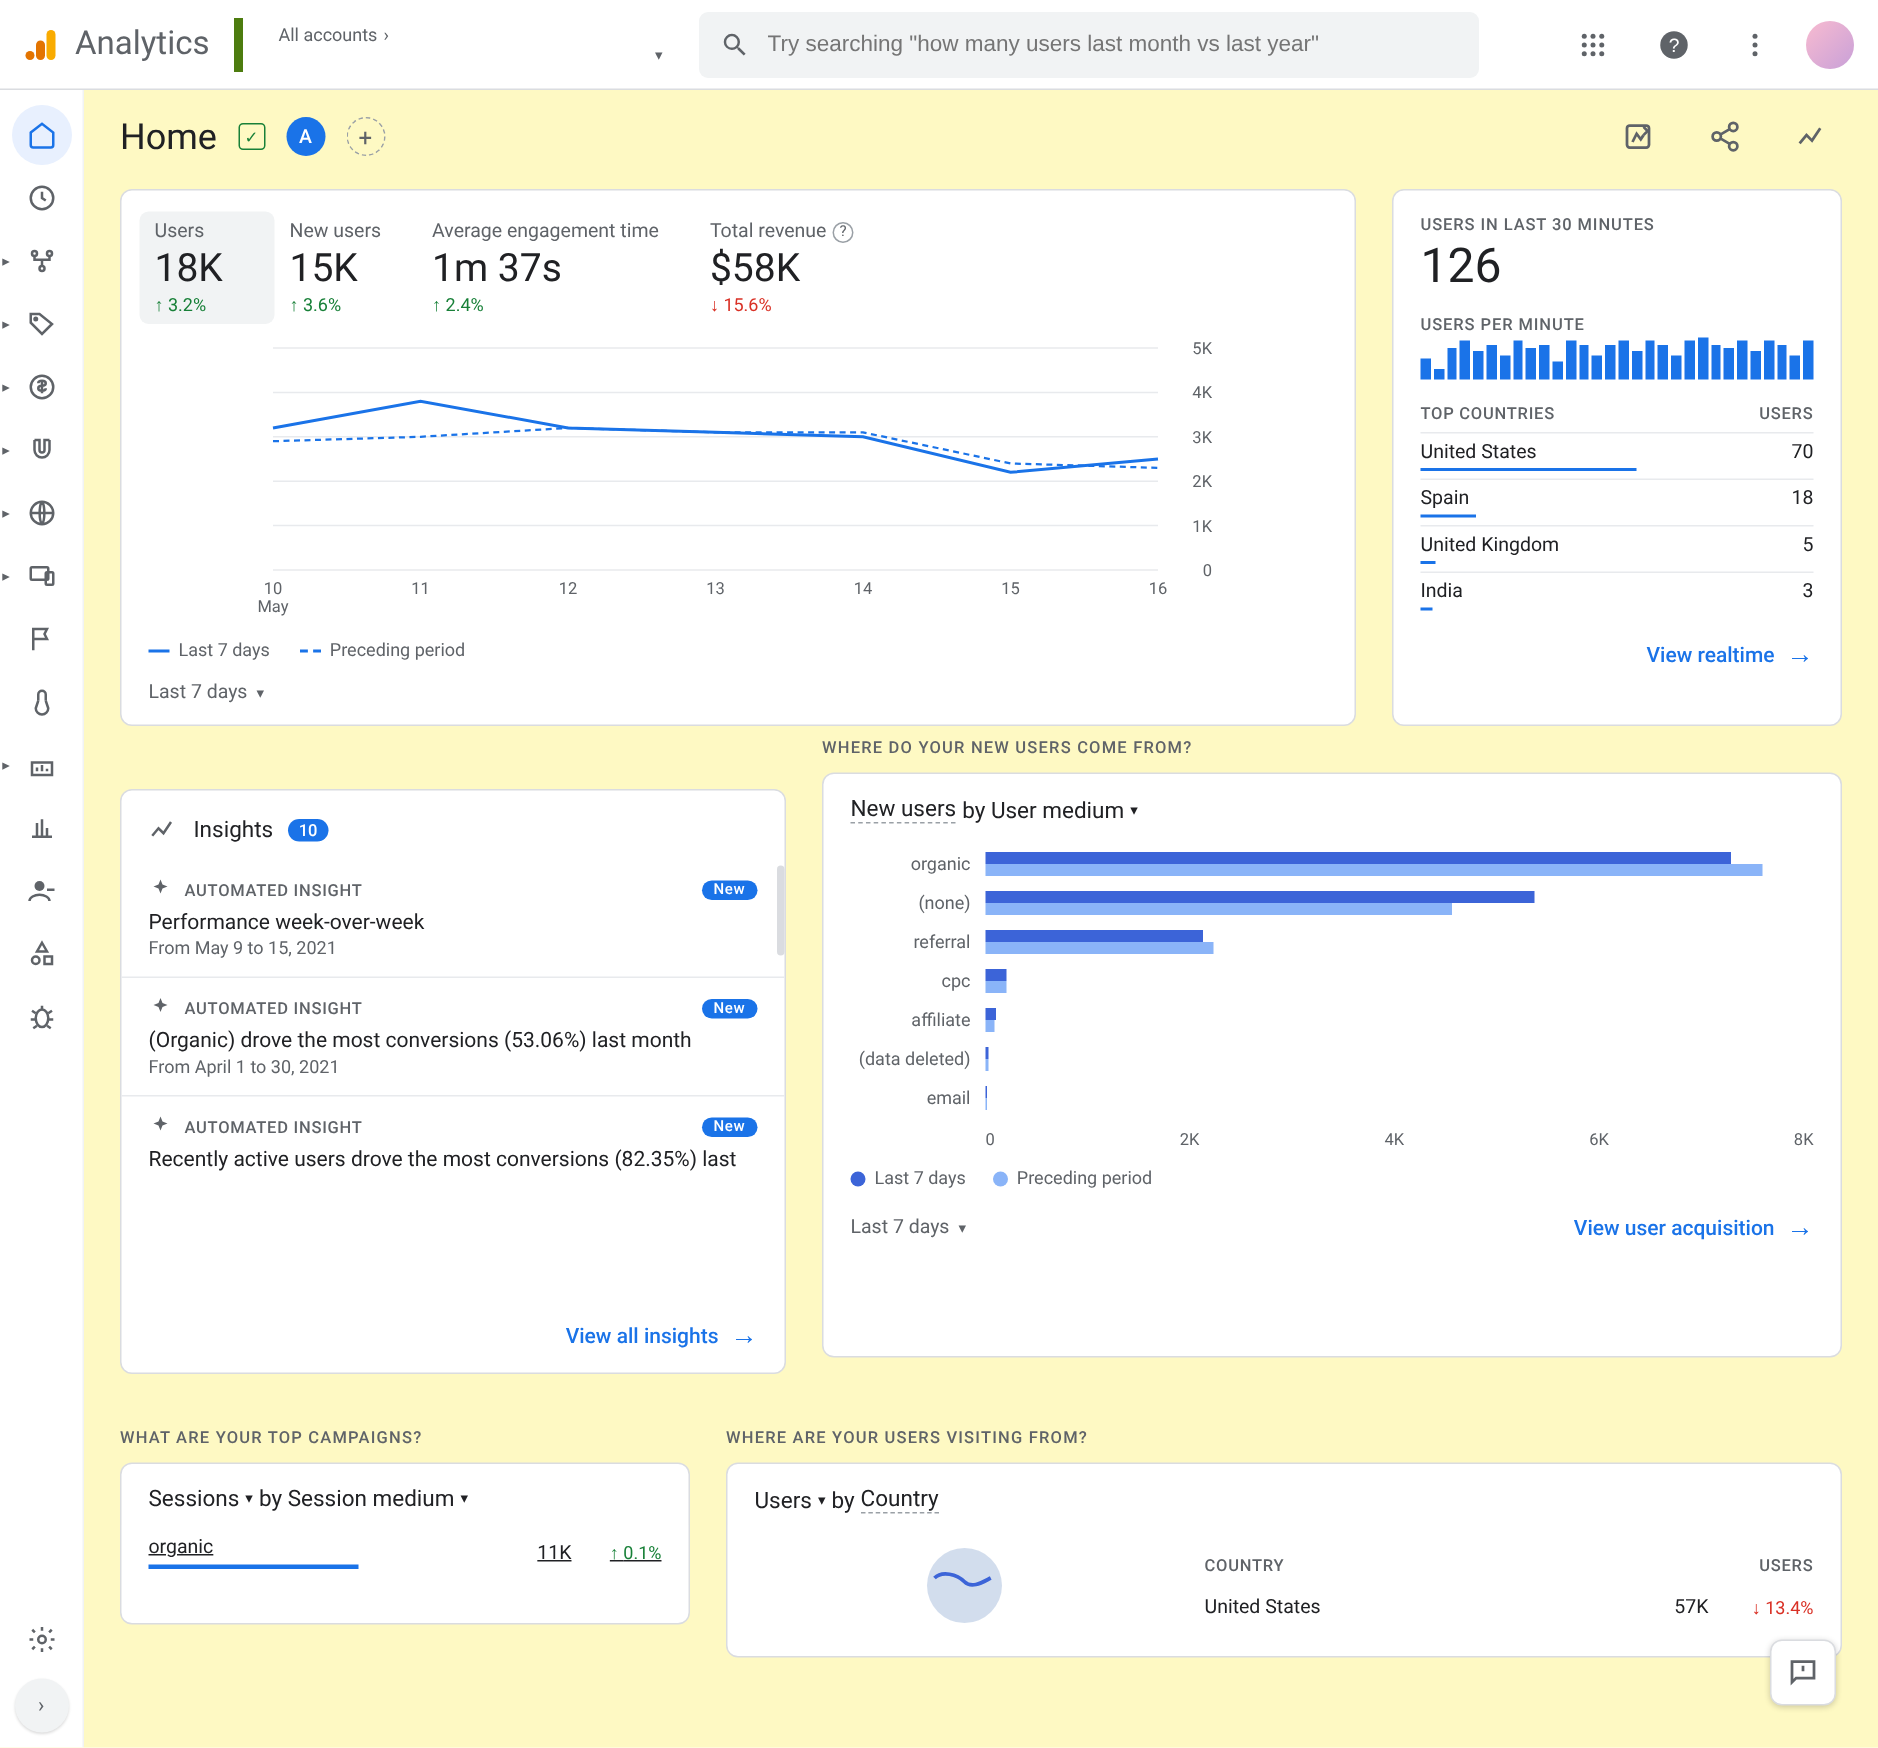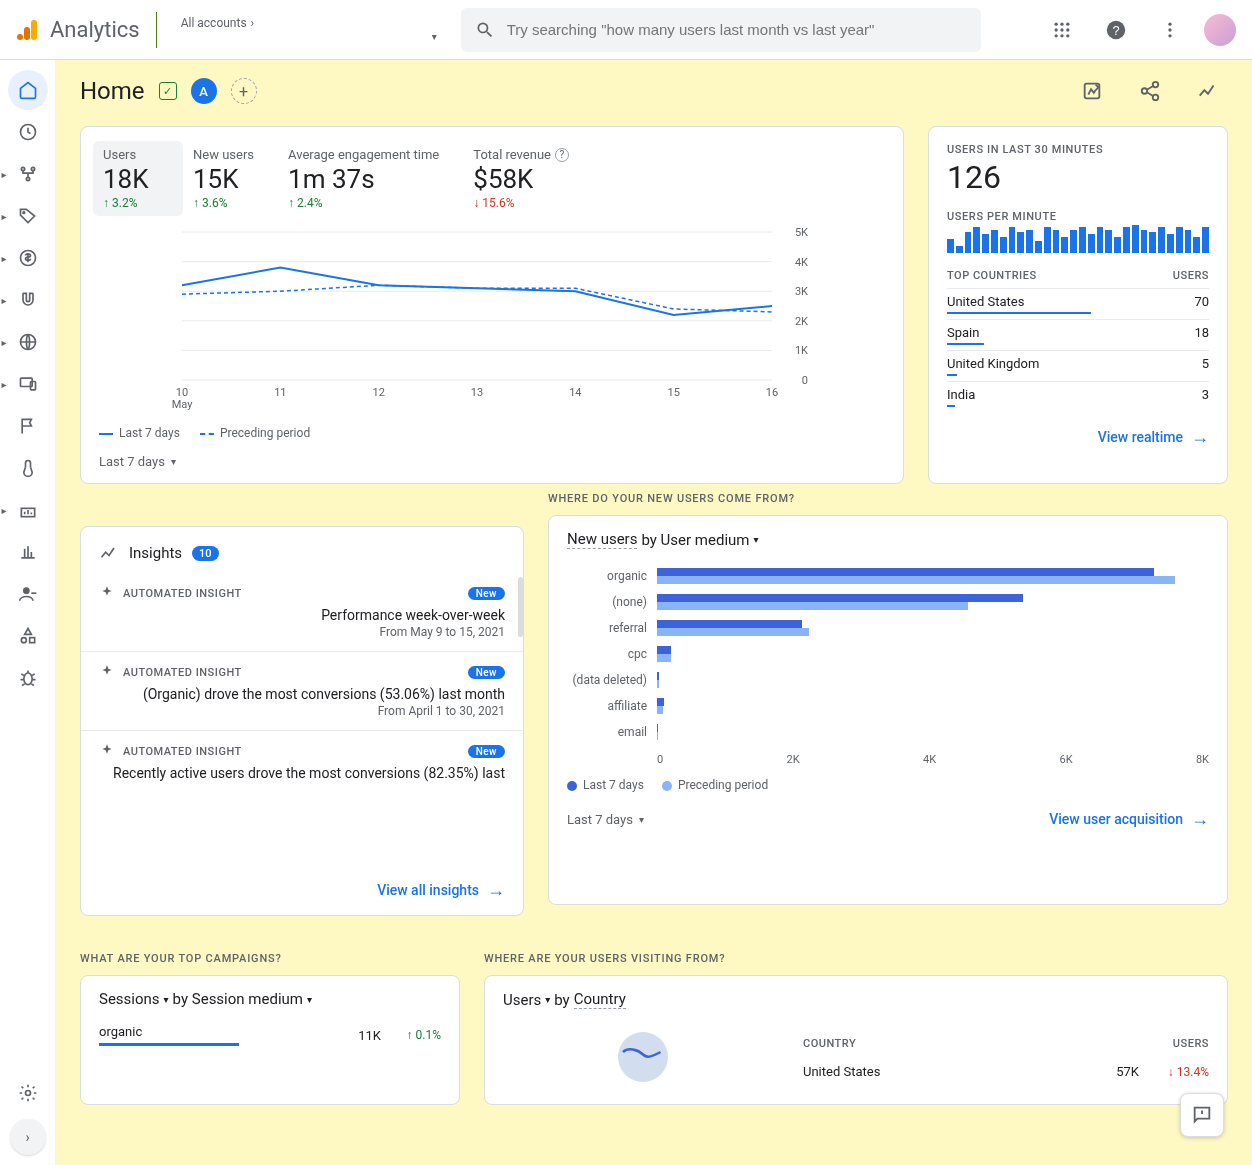--- a/index.html
+++ b/index.html
@@ -1,18 +1,18 @@
 <!DOCTYPE html>
 <html><head>
 <meta charset="utf-8">
 <style>
 * { box-sizing: border-box; margin: 0; padding: 0; }
 body { font-family: 'Google Sans', Roboto, Arial, sans-serif; font-size: 14px; color: #202124; background: #fff; width: 1252px; }
 .top-bar { height: 60px; border-bottom: 1px solid #dadce0; display: flex; align-items: center; padding: 0 16px; gap: 12px; }
-.logo-block { display: flex; align-items: center; gap: 10px; padding-right: 16px; border-right: 1px solid #4d7c0f; height: 36px; }
+.logo-block { display: flex; align-items: center; gap: 10px; padding-right: 16px; border-right: 6px solid #4d7c0f; height: 36px; }
 .logo-svg { width: 24px; height: 24px; }
 .logo-text { font-size: 22px; color: #5f6368; }
 .account-selector { display: flex; flex-direction: column; font-size: 12px; color: #5f6368; padding: 0 12px; cursor: pointer; min-width: 280px; }
 .account-row { display: flex; align-items: center; gap: 4px; }
 .search-bar { flex: 1; max-width: 520px; background: #f1f3f4; border-radius: 6px; height: 44px; display: flex; align-items: center; padding: 0 14px; color: #5f6368; gap: 12px; cursor: text; }
 .search-bar input { flex:1; border: none; background: transparent; font-size: 15px; outline: none; color: #5f6368; }
 .top-actions { margin-left: auto; display: flex; align-items: center; gap: 14px; }
 .icon-btn { width: 40px; height: 40px; border-radius: 50%; display: flex; align-items: center; justify-content: center; cursor: pointer; color: #5f6368; }
 .avatar { width: 32px; height: 32px; border-radius: 50%; background: linear-gradient(135deg,#f8bbd0,#c8a0d8); }
 
@@ -427,21 +427,21 @@
                 <span>3</span>
               </div>
               <div class="bar" style="width:3%"></div>
             </div>
           </div>
         <div class="view-link">View realtime</div>
       </div>
     </div>
 
     <div class="row" style="margin-top:8px;">
-      <div style="flex:0 0 444px;text-align:right;">
+      <div style="flex:0 0 444px;">
         <div style="height:34px;"></div>
         <div class="card insights-card" style="height:390px; position:relative;">
           <div class="insights-head">
             <svg width="20" height="20" viewBox="0 0 24 24" fill="none" stroke="#5f6368" stroke-width="2">
                 <path d="M3 17l5-6 4 4 6-9"></path>
               </svg>
             <span>Insights</span>
             <span class="badge-count">10</span>
           </div>
           <div class="scroll-hint"></div>
@@ -514,31 +514,31 @@
                 </div>
               </div>
               <div class="hbar-row">
                 <div class="lbl">cpc</div>
                 <div class="hbar-bars">
                   <div class="b1" style="width:2.5%"></div>
                   <div class="b2" style="width:2.5%"></div>
                 </div>
               </div>
               <div class="hbar-row">
+                <div class="lbl">affiliate</div>
+                <div class="hbar-bars">
+                  <div class="b1" style="width:1.25%"></div>
+                  <div class="b2" style="width:1%"></div>
+                </div>
+              </div>
+              <div class="hbar-row">
                 <div class="lbl">(data deleted)</div>
                 <div class="hbar-bars">
                   <div class="b1" style="width:0.375%"></div>
                   <div class="b2" style="width:0.375%"></div>
-                </div>
-              </div>
-              <div class="hbar-row">
-                <div class="lbl">affiliate</div>
-                <div class="hbar-bars">
-                  <div class="b1" style="width:1.25%"></div>
-                  <div class="b2" style="width:1%"></div>
                 </div>
               </div>
               <div class="hbar-row">
                 <div class="lbl">email</div>
                 <div class="hbar-bars">
                   <div class="b1" style="width:0.125%"></div>
                   <div class="b2" style="width:0.125%"></div>
                 </div>
               </div>
             </div>
@@ -560,21 +560,21 @@
             <div class="card-footer" style="padding:0;">Last 7 days</div>
             <div class="view-link" style="margin:0;">View user acquisition</div>
           </div>
         </div>
       </div>
     </div>
 
     <div class="row" style="margin-top:6px;">
       <div style="flex:0 0 380px;">
         <div class="section-label">WHAT ARE YOUR TOP CAMPAIGNS?</div>
-        <div class="card camp-card" style="height:130px; overflow:hidden;">
+        <div class="card camp-card" style="height:108px; overflow:hidden;text-decoration:underline;">
           <div class="dim-selector">
             <span>Sessions</span>
               <span style="font-size:10px;">▾</span>
             <span>by Session medium</span>
               <span style="font-size:10px;">▾</span>
           </div>
           <div id="camp-rows">
               <div class="camp-row">
                 <span>organic<div style="height:3px;background:#1a73e8;width:140px;margin-top:4px;"></div></span>
                 <span style="text-align:right">11K</span>

